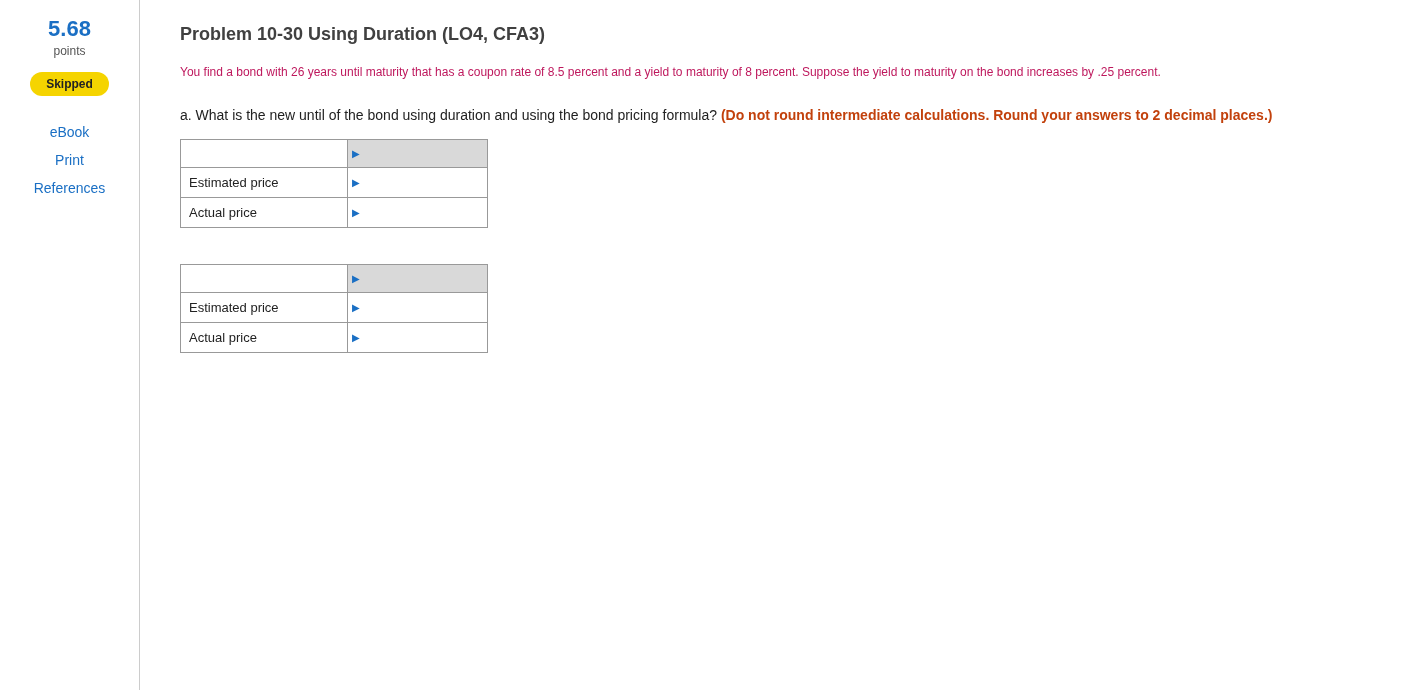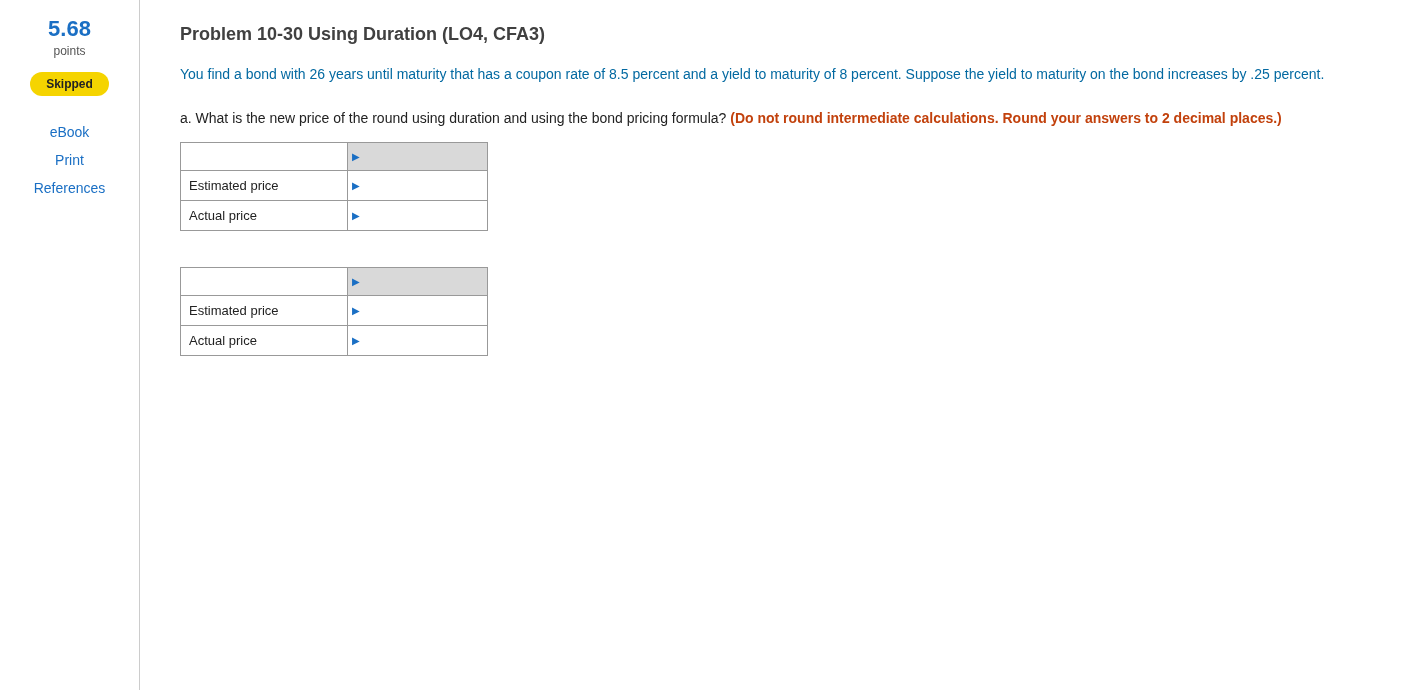--- a/index.html
+++ b/index.html
@@ -75,22 +75,22 @@
       flex: 1;
       padding: 24px 40px 24px 40px;
     }
     .problem-title {
       font-size: 18px;
       font-weight: bold;
       color: #404040;
       margin-bottom: 18px;
     }
     .problem-description {
-      font-size: 14px;
-      color: #0369a1;
+      font-size: 12px;
+      color: #be185d;
       line-height: 1.6;
       margin-bottom: 22px;
       max-width: 1150px;
     }
     .part-label {
       font-size: 14px;
       color: #222;
       margin-bottom: 8px;
       line-height: 1.6;
       max-width: 1150px;
@@ -164,21 +164,21 @@
     <a class="sidebar-link">eBook</a>
     <a class="sidebar-link">Print</a>
     <a class="sidebar-link">References</a>
   </div>
 
   <div class="main-content">
     <div class="problem-title">Problem 10-30 Using Duration (LO4, CFA3)</div>
     <div class="problem-description">You find a bond with 26 years until maturity that has a coupon rate of 8.5 percent and a yield to maturity of 8 percent. Suppose the yield to maturity on the bond increases by .25 percent.</div>
 
     <div class="part-label">
-      <span>a. What is the new price of the round using duration and using the bond pricing formula?</span>
+      <span>a. What is the new until of the bond using duration and using the bond pricing formula?</span>
       <span class="instruction">(Do not round intermediate calculations. Round your answers to 2 decimal places.)</span>
     </div>
 
     <table class="answer-table">
       <tbody>
           <tr class="header-row">
         <td class="label-cell"></td>
         <td class="input-cell" style="background:#d9d9d9;"></td>
       </tr>
       <tr>

